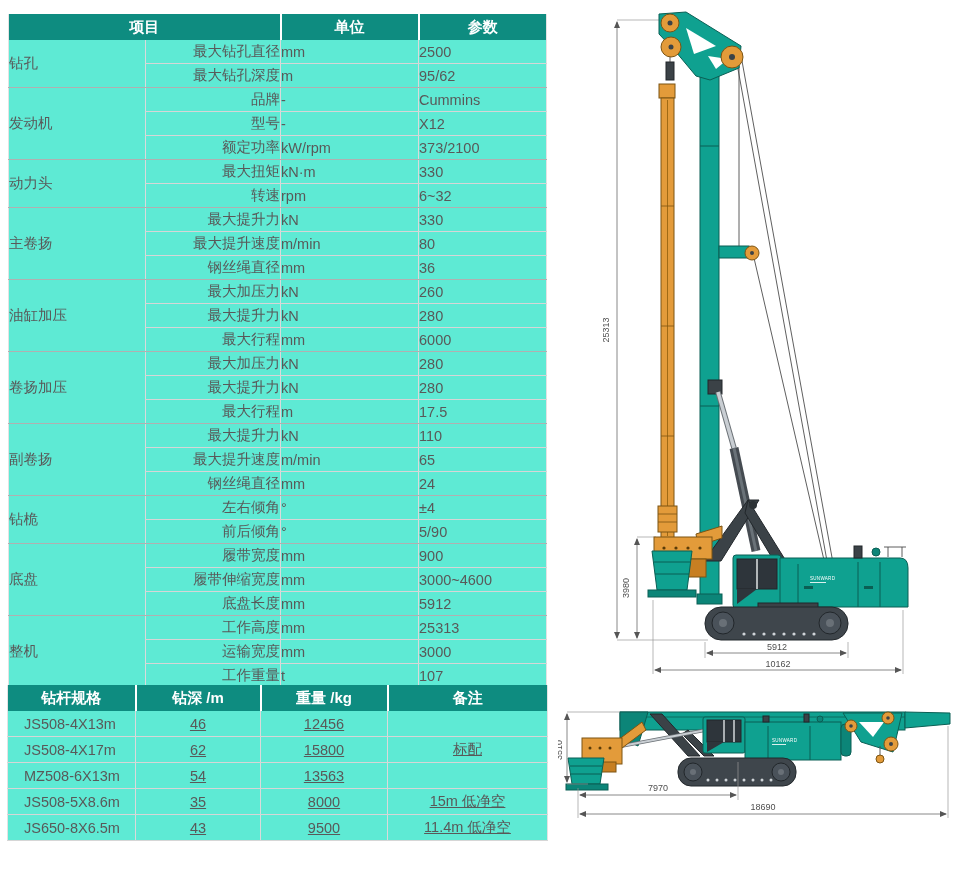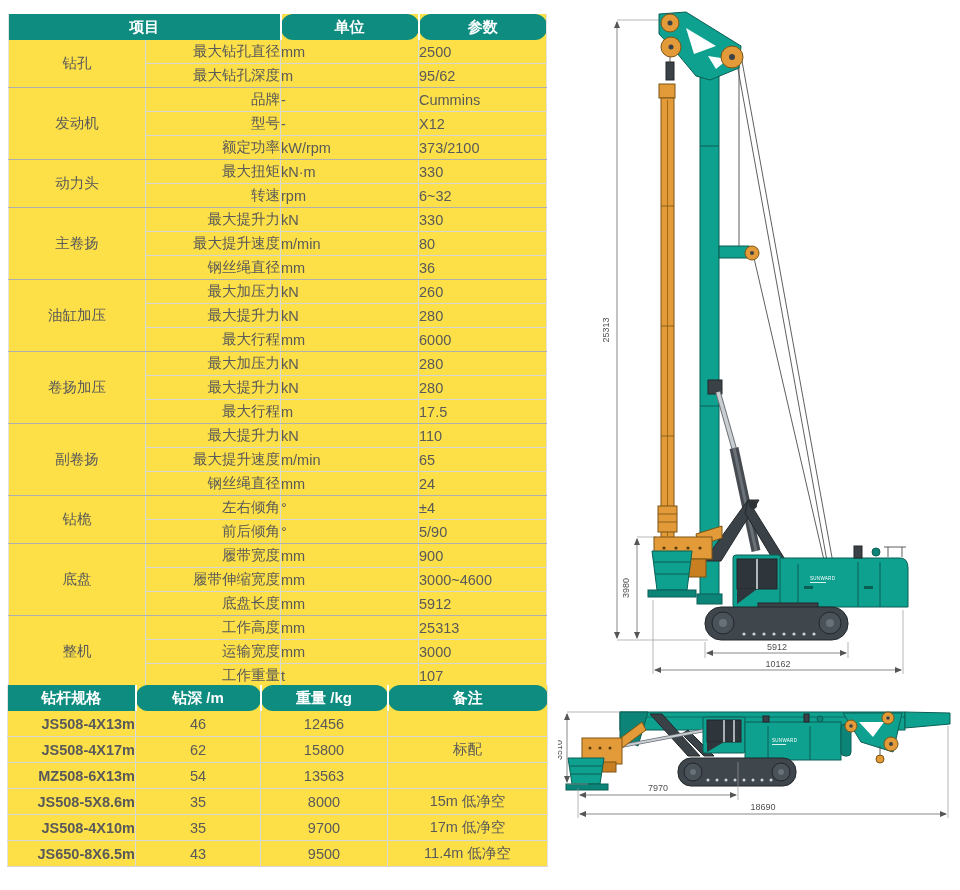--- a/index.html
+++ b/index.html
@@ -1,32 +1,32 @@
 <!DOCTYPE html>
 <html><head>
 <meta charset="utf-8">
 <style>
   html,body{margin:0;padding:0;background:#fff;}
   #stage{position:relative;width:960px;height:890px;background:#ffffff;overflow:hidden;
          font-family:"Liberation Sans","DejaVu Sans",sans-serif;color:#595959;}
-  table{border-collapse:collapse;table-layout:fixed;position:absolute;background:#fde047;}
+  table{border-collapse:collapse;table-layout:fixed;position:absolute;background:#5eead4;}
   
   #specTable{left:8px;top:14px;width:538px;font-size:14.5px;}
   #rodTable{left:7px;top:685px;width:540px;font-size:14.5px;}
   th{background:#0e8c80;color:#fff;font-weight:bold;font-size:15px;padding:0;height:26px;}
-  th + th{border-left:2px solid #fff;border-radius:12px;}
+  th + th{border-left:2px solid #fff;}
   td{padding:0;height:23px;border-bottom:1px solid #d6d6d6;color:#595959;}
   #rodTable td{height:25px;}
   tr.group-last td{border-bottom:1px solid #b0b0b0;}
-  td.cat{text-align:center;border-bottom:1px solid #b0b0b0;}
+  td.cat{border-bottom:1px solid #b0b0b0;}
   td.item{text-align:right;padding-left:18px;border-left:1px solid #dadada;}
   td.unit,td.val{text-align:left;border-left:1px solid #dadada;}
   #specTable, #rodTable{border-left:1px solid #e3e3e3;border-right:1px solid #e3e3e3;}
-  #rodTable td.rod{ text-align:right;padding-left:16px;font-weight:bold;}
-  #rodTable td.c{ text-align:center;border-left:1px solid #dadada;}
+  #rodTable td.rod{ text-align:left;padding-left:16px;}
+  #rodTable td.c{ text-align:center;border-left:1px solid #dadada;text-decoration:underline;}
   
   .diagram{position:absolute;}
   .dim{stroke:#7a7a7a;stroke-width:0.9;fill:none;}
   .ext{stroke:#9a9a9a;stroke-width:0.7;fill:none;}
   .dimtext{fill:#4f4f4f;font-size:9px;font-family:"Liberation Sans","DejaVu Sans",sans-serif;}
   .cable{stroke:#4d4d4d;stroke-width:0.9;fill:none;}
   .teal{fill:#0fa190;stroke:#0a5f54;stroke-width:1;}
   .tealD{fill:#0c8578;stroke:#0a5f54;stroke-width:1;}
   .org{fill:#e39b3a;stroke:#7c5413;stroke-width:1;}
   .orgD{fill:#c77f22;stroke:#7c5413;stroke-width:1;}
@@ -237,26 +237,20 @@
           <td class="c">13563</td>
           <td class="c"></td>
         </tr>
         <tr>
           <td class="rod">JS508-5X8.6m</td>
           <td class="c">35</td>
           <td class="c">8000</td>
           <td class="c">15m 低净空</td>
         </tr>
         <tr>
-          <td class="rod">JS508-4X10m</td>
-          <td class="c">35</td>
-          <td class="c">9700</td>
-          <td class="c">17m 低净空</td>
-        </tr>
-        <tr>
           <td class="rod">JS650-8X6.5m</td>
           <td class="c">43</td>
           <td class="c">9500</td>
           <td class="c">11.4m 低净空</td>
         </tr>
       </tbody>
   </table>
 
   <svg class="diagram" style="left:558px;top:6px;" width="402" height="668" viewBox="0 0 402 668">
     <defs>

